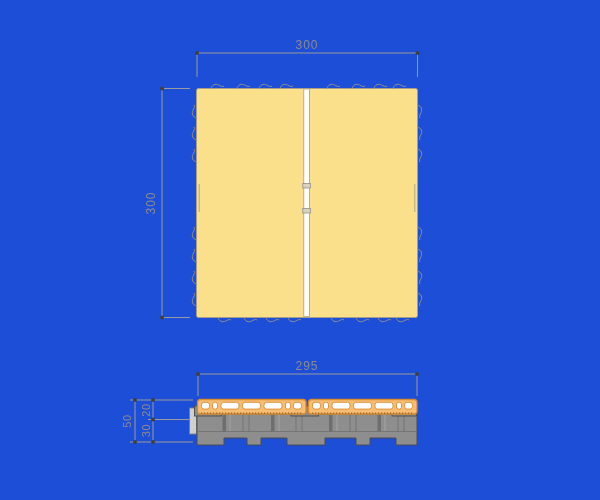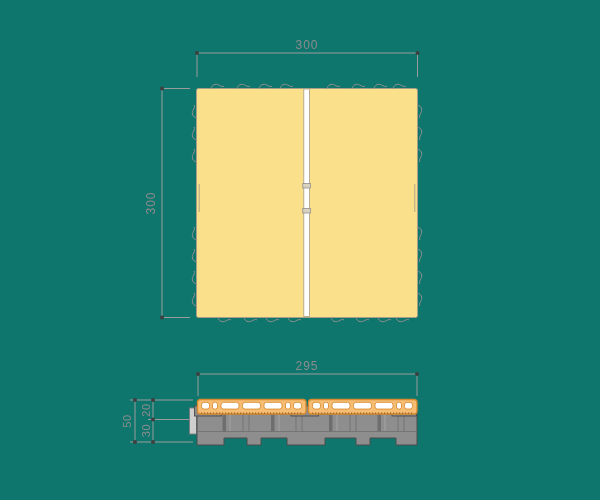--- a/index.html
+++ b/index.html
@@ -1,16 +1,16 @@
 <!DOCTYPE html>
 <html><head>
 <meta charset="utf-8">
 <style>
   html,body{margin:0;padding:0;background:#ffffff;}
-  #canvas{position:relative;width:600px;height:500px;background:#0f766e;overflow:hidden;}
+  #canvas{position:relative;width:600px;height:500px;background:#1d4ed8;overflow:hidden;}
   svg{display:block;}
   .dim-line{stroke:#9B9B9B;stroke-width:1;fill:none;}
   .dim-dot{fill:#3F3F3F;stroke:none;}
   .dim-text{font-family:"Liberation Sans",sans-serif;font-size:12px;fill:#8C8C8C;letter-spacing:1px;dominant-baseline:central;}
   .dim-text-sm{font-family:"Liberation Sans",sans-serif;font-size:11px;fill:#8C8C8C;letter-spacing:0.5px;dominant-baseline:central;}
   .tile-outline{stroke:#A89F86;stroke-width:1;}
   .clip-hook{stroke:#8F8F8F;stroke-width:1;fill:none;}
   .gap-strip{fill:#FFFFFF;stroke:#A89F86;stroke-width:0.8;}
   .gap-connector{fill:#D9D2C0;stroke:#8F8F8F;stroke-width:0.8;}
   .edge-slot{stroke:#A89F86;stroke-width:0.9;}

